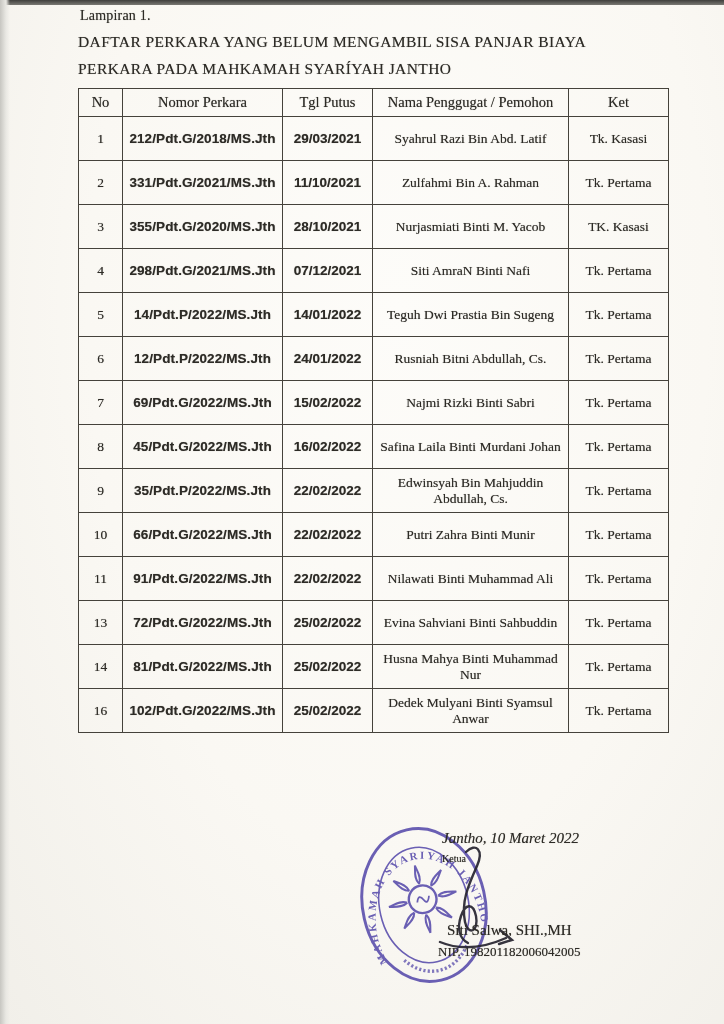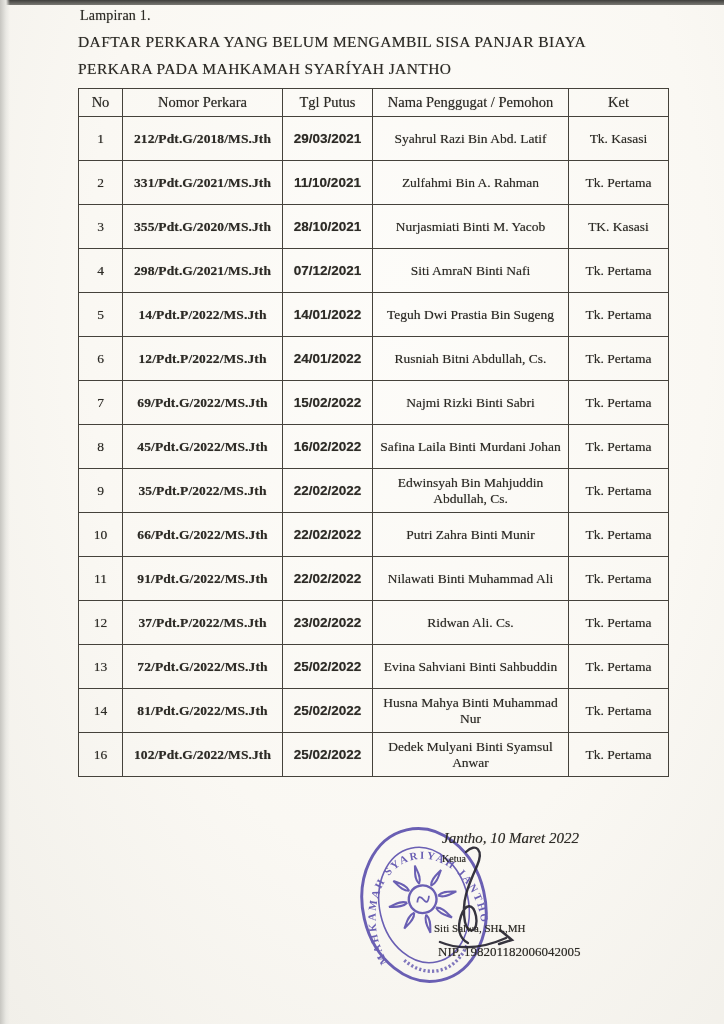--- a/index.html
+++ b/index.html
@@ -50,38 +50,38 @@
   }
   table.doc th{
     height:25px;font-size:14.5px;font-weight:400;
   }
   table.doc td{
     height:41px;font-size:13.5px;line-height:16px;
   }
   col.c0{width:44px;} col.c1{width:160px;} col.c2{width:90px;}
   col.c3{width:196px;} col.c4{width:100px;}
   td.c0{font-size:13.5px;}
-  td.c1{font-family:Liberation Serif, serif;font-size:12px;font-weight:700;letter-spacing:0.1px;}
+  td.c1{font-family:Liberation Sans, sans-serif;font-size:12px;font-weight:700;letter-spacing:0.1px;}
   td.c2{font-family:"Liberation Sans",sans-serif;font-size:13px;font-weight:700;}
   td.c3{font-size:13.5px;}
   td.c4{font-size:13.5px;}
 
   .sigblock{
     position:absolute;left:350px;top:822px;width:345px;height:200px;
   }
   .stamp{
     position:absolute;left:6px;top:2px;width:136px;height:162px;
     opacity:0.82;
   }
   .sigsvg{
     position:absolute;left:72px;top:20px;width:100px;height:118px;
   }
   .place-date{position:absolute;left:92px;top:8px;font-size:15px;white-space:nowrap;font-style:italic;}
   .role{position:absolute;left:92px;top:31px;font-size:10px;}
-  .sname{position:absolute;left:84px;top:100px;font-size:11px;white-space:nowrap;}
+  .sname{position:absolute;left:97px;top:100px;font-size:15px;white-space:nowrap;}
   .snip{position:absolute;left:88px;top:122px;font-size:13px;white-space:nowrap;}
 </style>
 </head>
 <body>
 
 <div class="photo">
   <div class="top-edge"></div>
   <div class="left-edge"></div>
 
   <div class="lampiran txt">Lampiran 1.</div>
@@ -177,27 +177,20 @@
           <td class="c1">66/Pdt.G/2022/MS.Jth</td>
           <td class="c2">22/02/2022</td>
           <td class="c3">Putri Zahra Binti Munir</td>
           <td class="c4">Tk. Pertama</td>
         </tr>
         <tr>
           <td class="c0">11</td>
           <td class="c1">91/Pdt.G/2022/MS.Jth</td>
           <td class="c2">22/02/2022</td>
           <td class="c3">Nilawati Binti Muhammad Ali</td>
-          <td class="c4">Tk. Pertama</td>
-        </tr>
-        <tr>
-          <td class="c0">12</td>
-          <td class="c1">37/Pdt.P/2022/MS.Jth</td>
-          <td class="c2">23/02/2022</td>
-          <td class="c3">Ridwan Ali. Cs.</td>
           <td class="c4">Tk. Pertama</td>
         </tr>
         <tr>
           <td class="c0">13</td>
           <td class="c1">72/Pdt.G/2022/MS.Jth</td>
           <td class="c2">25/02/2022</td>
           <td class="c3">Evina Sahviani Binti Sahbuddin</td>
           <td class="c4">Tk. Pertama</td>
         </tr>
         <tr>

